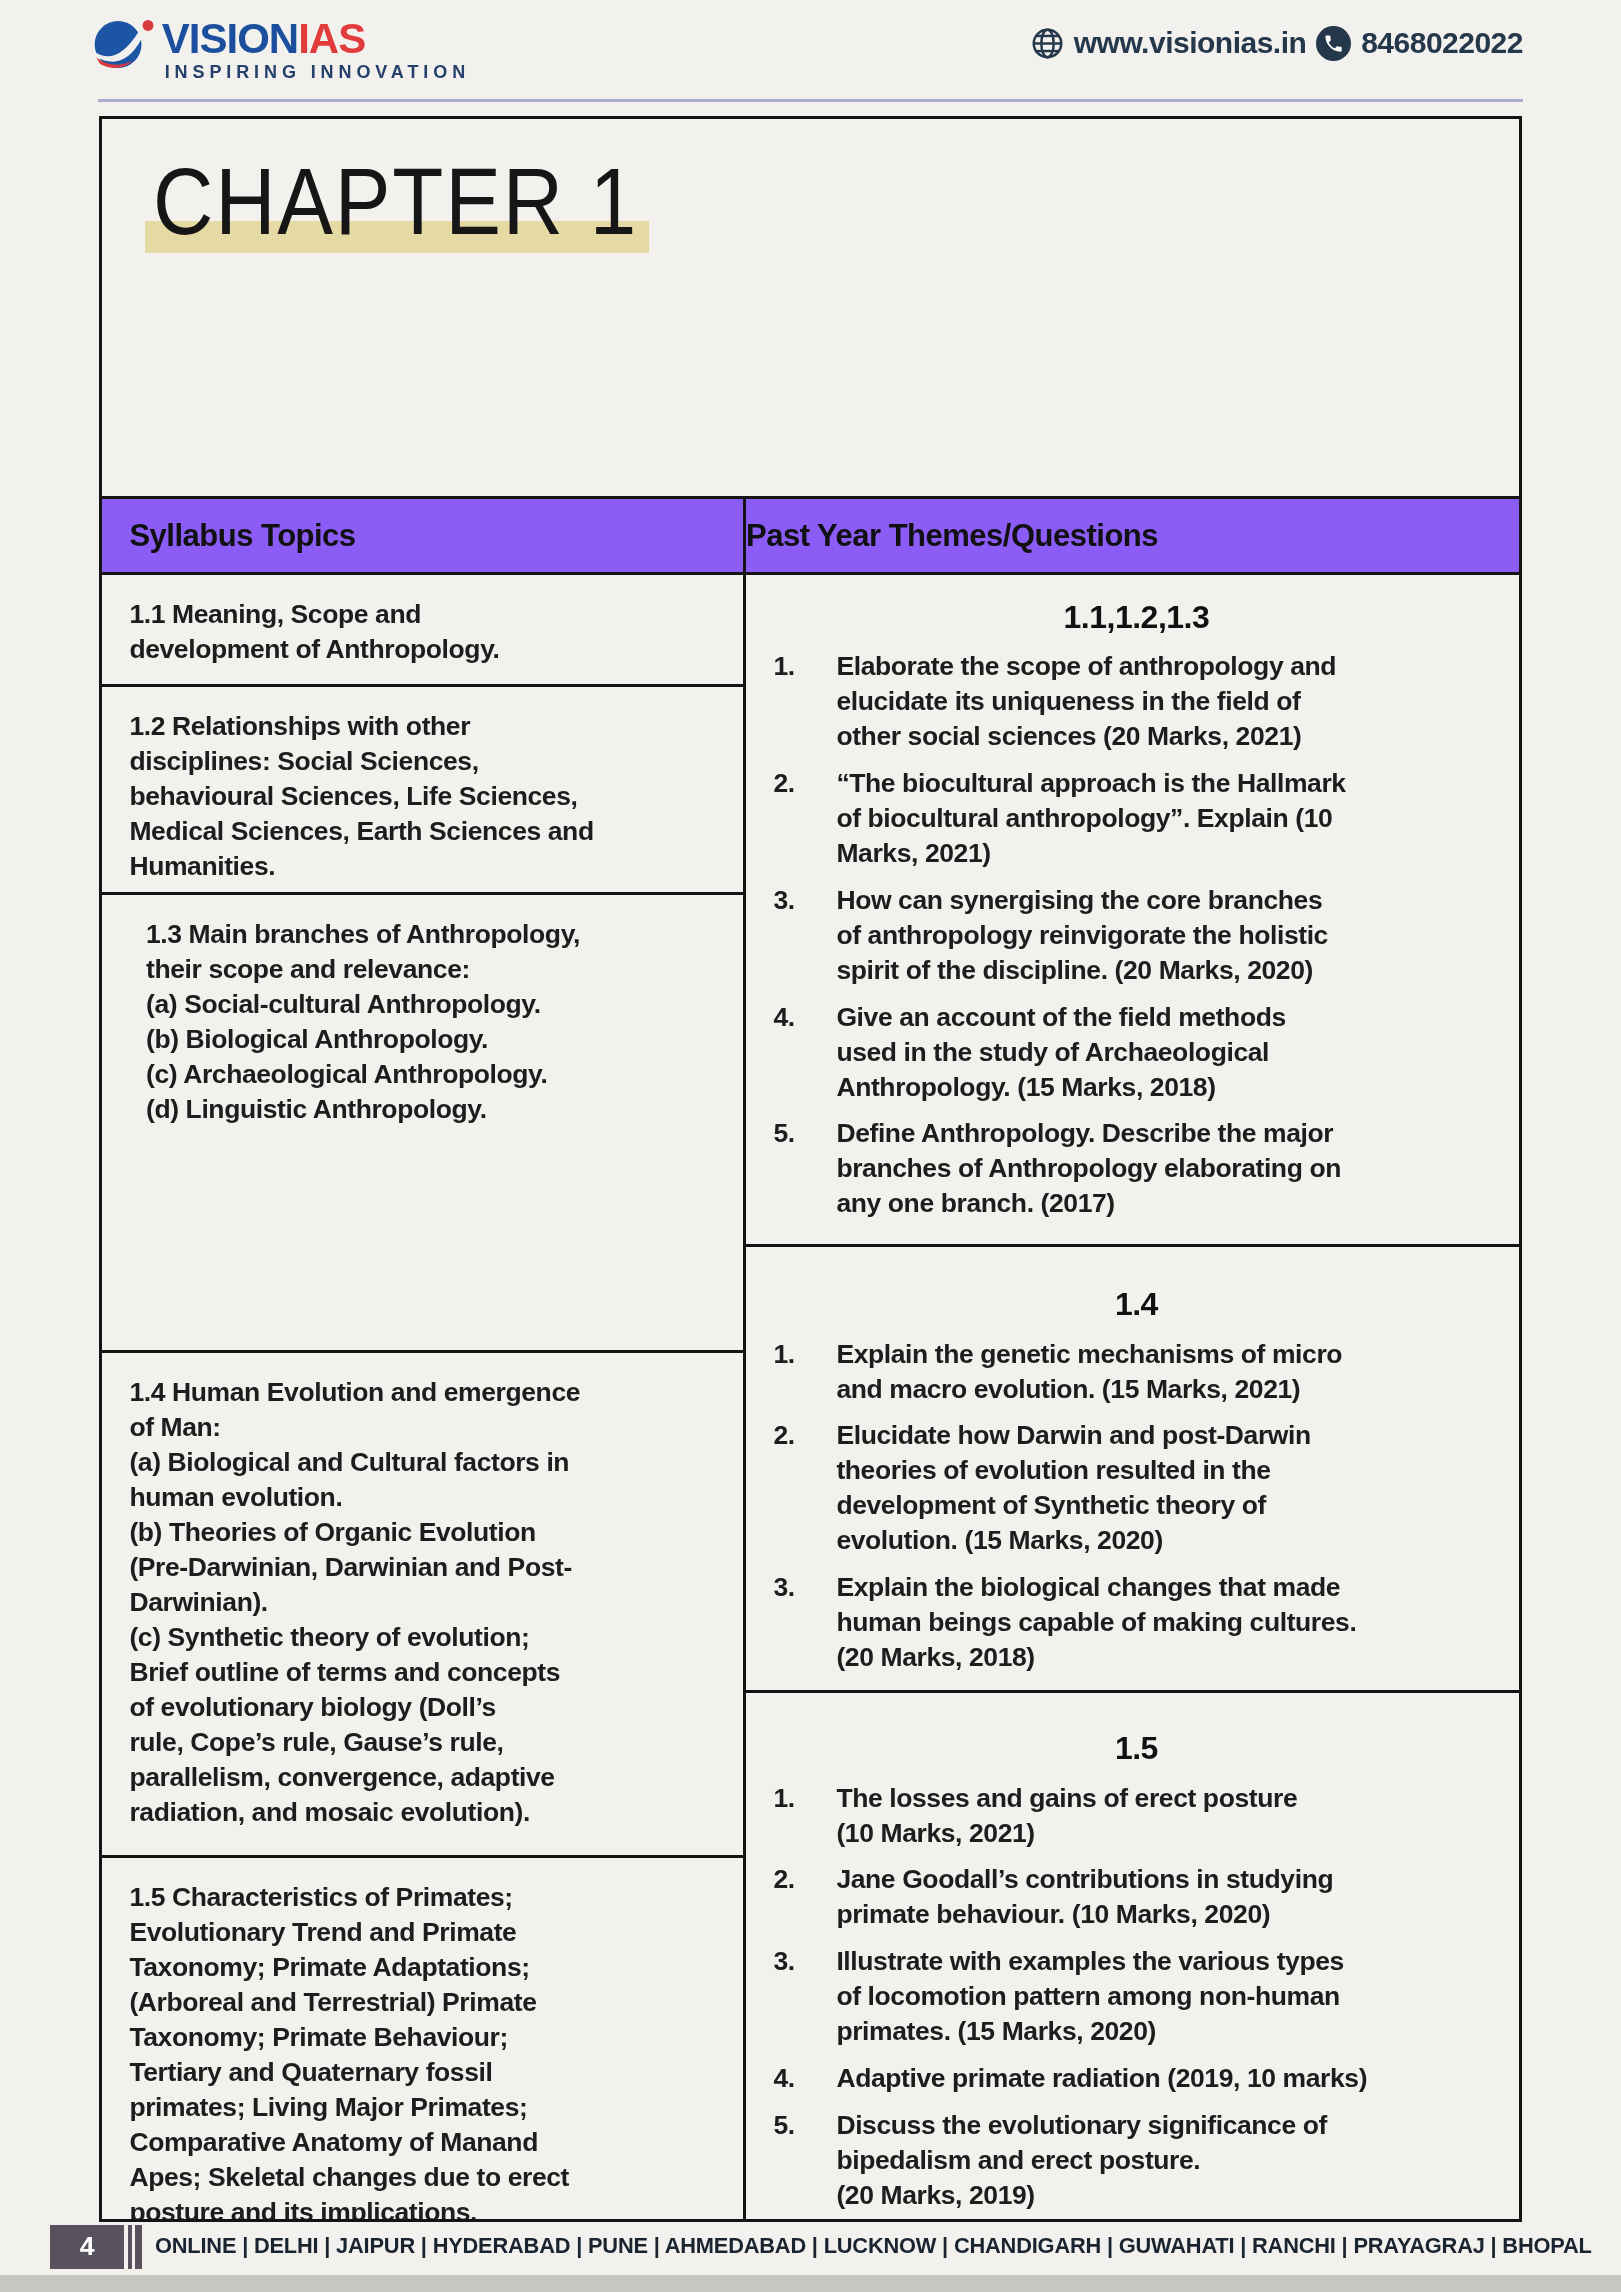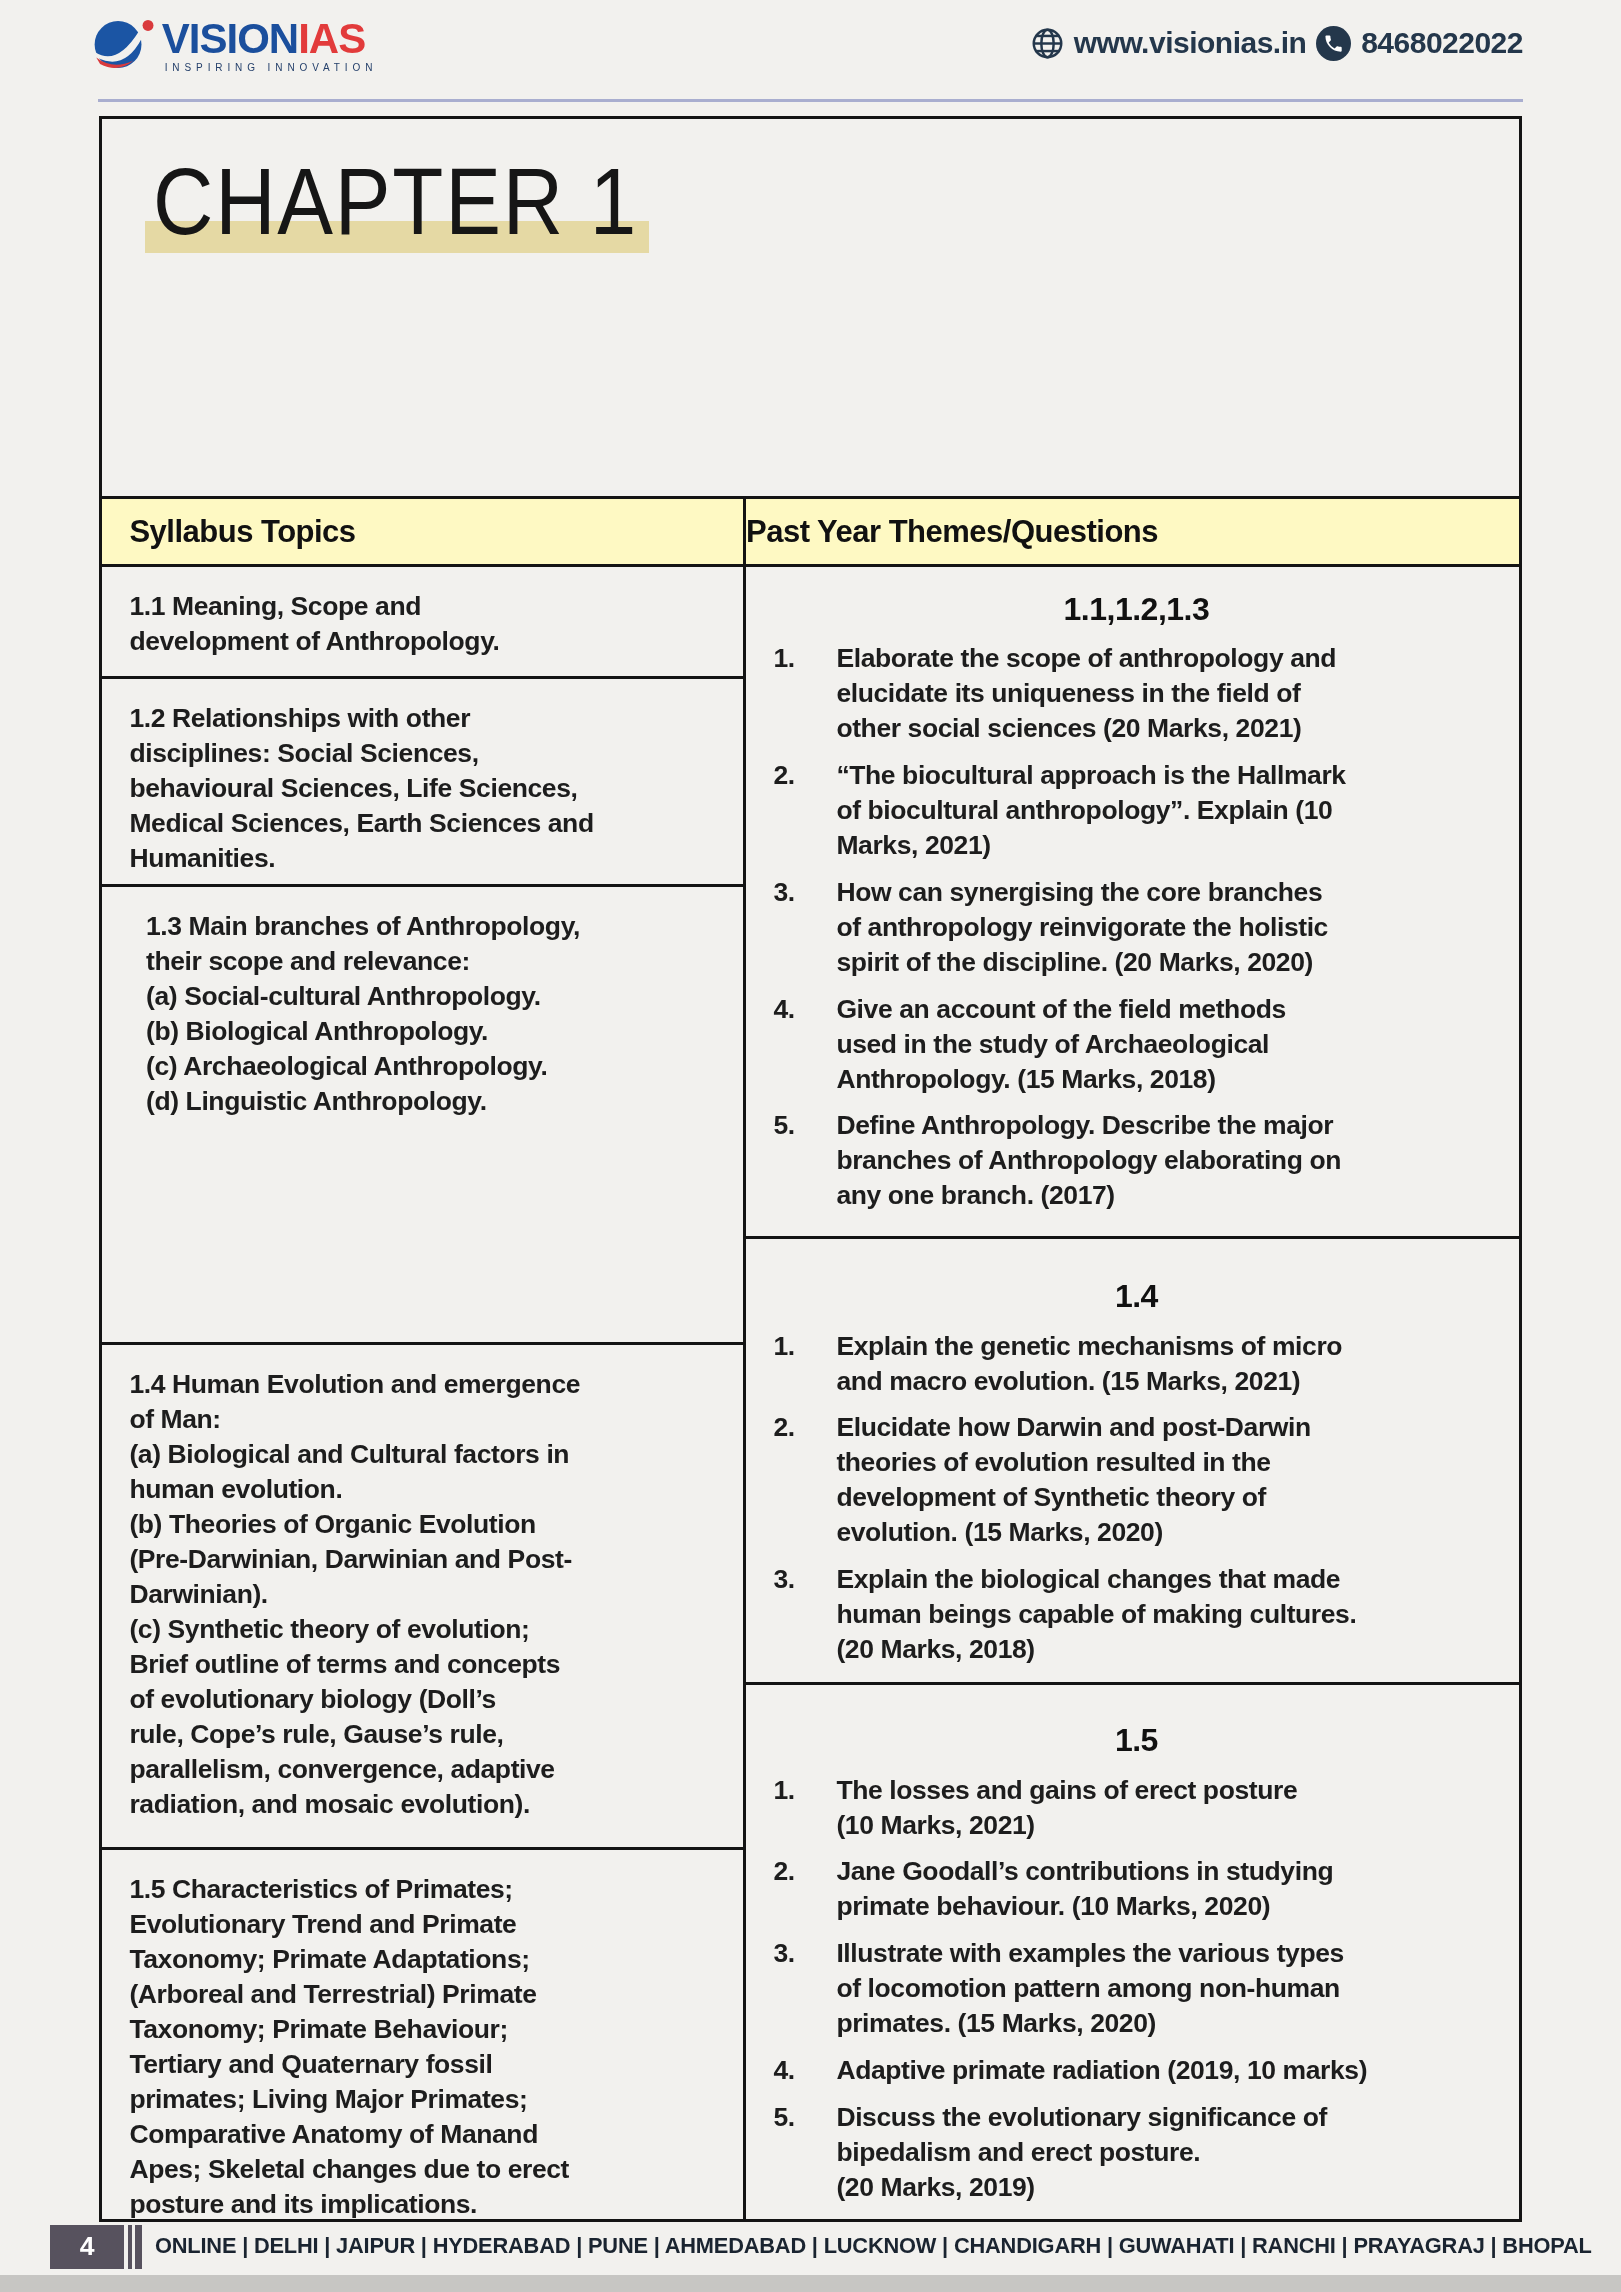--- a/index.html
+++ b/index.html
@@ -14,21 +14,21 @@
   .page { position:absolute; inset:0; }
 
   
   .masthead { position:absolute; left:0; top:0; width:100%; height:98px; }
   .logo { position:absolute; left:93px; top:13.7px; display:flex; align-items:flex-start; }
   .logo-mark { width:61px; height:61px; }
   .logo-textblock { margin-left:7.8px; margin-top:2px; }
   .logo-word { font-size:42px; font-weight:700; letter-spacing:-1px; line-height:45px; white-space:nowrap; }
   .logo-word .w1 { color:#1b4f9d; }
   .logo-word .w2 { color:#e23b3b; }
-  .logo-tagline { font-size:10px; font-weight:400; letter-spacing:4.9px; color:#25406b; margin-top:1px; margin-left:2.9px; white-space:nowrap; }
+  .logo-tagline { font-size:18px; font-weight:700; letter-spacing:4.9px; color:#25406b; margin-top:1px; margin-left:2.9px; white-space:nowrap; }
   .contact { position:absolute; right:98px; top:25.5px; display:flex; align-items:center; gap:10px; color:#24374b; }
   .contact-item { display:flex; align-items:center; gap:9.8px; font-size:30px; font-weight:700; letter-spacing:-0.5px; }
   .globe-svg { width:33px; height:33px; }
   .phone-badge { width:35px; height:35px; }
   .top-rule { position:absolute; left:98px; top:99px; width:1425px; height:2.9px; background:#a9aecf; }
 
   
   .content-box {
     position:absolute; left:99px; top:116px; width:1423px; height:2106px;
     border:3.9px solid #141414;
@@ -46,21 +46,21 @@
   }
 
   
   .sq-table {
     position:absolute; left:0; top:377px; width:100%; bottom:0;
     border-top:3.9px solid #141414; display:flex;
   }
   .col-left { width:644px; border-right:3.9px solid #141414; display:flex; flex-direction:column; }
   .col-right { flex:1; display:flex; flex-direction:column; }
   .th-cell {
-    height:68px; background:#fef9c3; border-bottom:3.9px solid #141414;
+    height:76px; background:#8b5cf6; border-bottom:3.9px solid #141414;
     display:flex; align-items:center; font-size:31px; font-weight:700; color:#111;
     letter-spacing:-0.5px;
   }
   .th-left { padding-left:27.4px; }
   .th-right { }
   .cell {
     border-bottom:3.9px solid #141414; overflow:hidden;
     padding:21.6px 23.5px 0 27.4px;
   }
   .cell.last { border-bottom:none; flex:1; }

